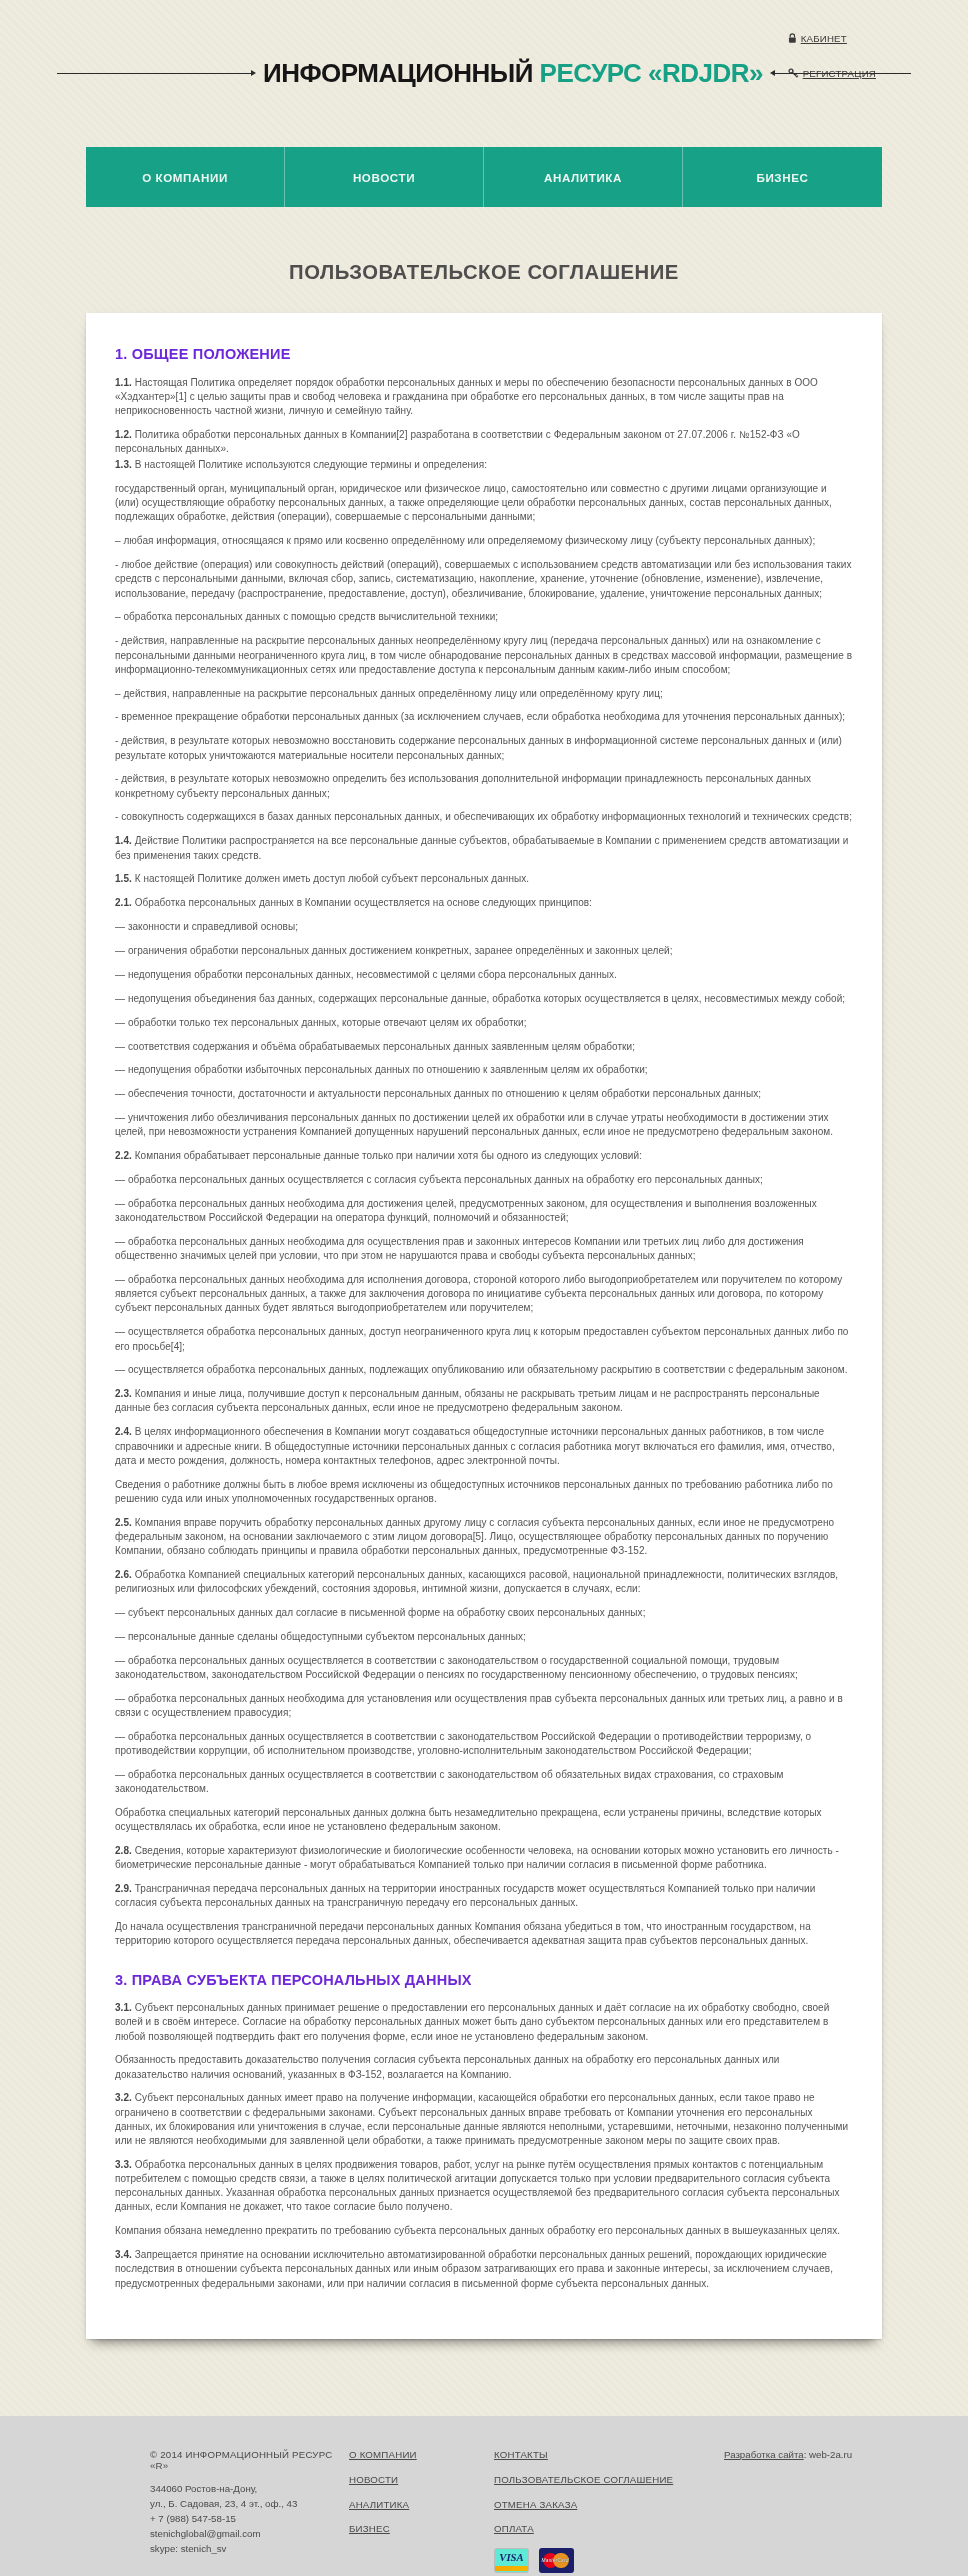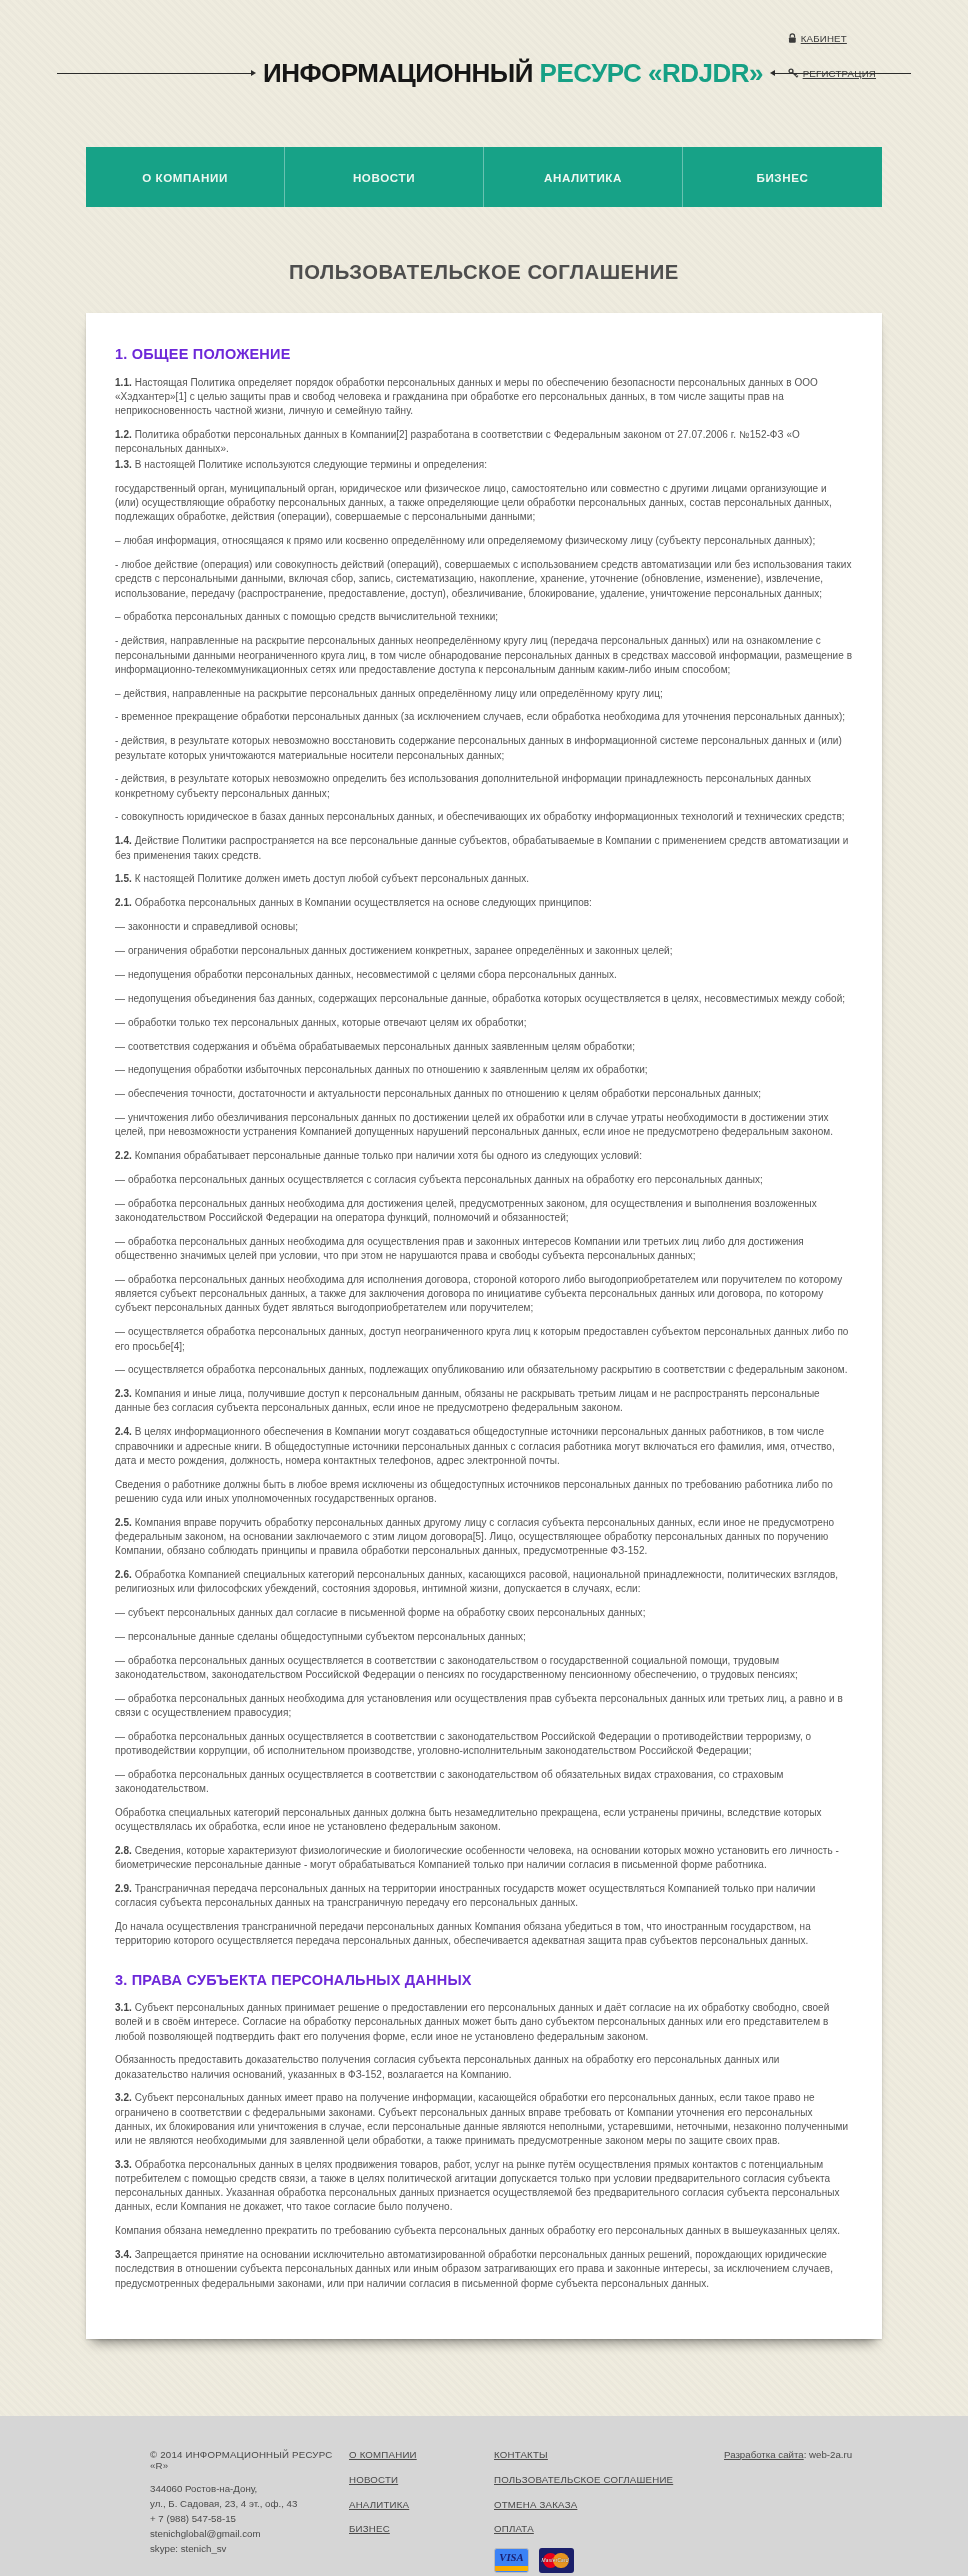--- a/index.html
+++ b/index.html
@@ -55,21 +55,21 @@
   .f-col3 { width: 230px; }
   .f-col4 { flex: 1; }
   .f-copy { margin-bottom: 9.7px; letter-spacing: 0.2px; }
   .f-addr div { line-height: 1.55; }
   .f-link { display: block; margin-bottom: 13.6px; color: #4a4a4a; text-decoration: underline;
     cursor: pointer; letter-spacing: 0.2px; }
   .f-credits { white-space: nowrap; }
   .f-credits .lnk { text-decoration: underline; cursor: pointer; }
   
   .pay-row { display: flex; gap: 9.7px; margin-top: 3.9px; }
-  .visa-badge { width: 35px; height: 25px; background: #3b82f6; border: 1px solid #bbb;
+  .visa-badge { width: 35px; height: 25px; background: #5eead4; border: 1px solid #bbb;
     border-radius: 2.9px; display: flex; flex-direction: column; justify-content: center;
     align-items: center; overflow: hidden; }
   .visa-word { font-family: "Liberation Serif", serif; font-style: italic; font-weight: bold;
     font-size: 10.7px; color: #1a1f71; line-height: 1; margin-top: 2.9px; }
   .visa-stripe { width: 100%; height: 5.8px; margin-top: 2.9px;
     background: linear-gradient(90deg, #f7a600, #f7b600); }
   .mc-badge { position: relative; width: 35px; height: 25px; background: #1b1f6a;
     border-radius: 2.9px; overflow: hidden; }
   .mc-c1, .mc-c2 { position: absolute; top: 4.8px; width: 15.5px; height: 15.5px; border-radius: 50%; }
   .mc-c1 { left: 3.9px; background: #eb001b; }
@@ -127,21 +127,21 @@
         <p class="doc-p tight"><b>1.3. </b>В настоящей Политике используются следующие термины и определения:</p>
         <p class="doc-p">государственный орган, муниципальный орган, юридическое или физическое лицо, самостоятельно или совместно с другими лицами организующие и (или) осуществляющие обработку персональных данных, а также определяющие цели обработки персональных данных, состав персональных данных, подлежащих обработке, действия (операции), совершаемые с персональными данными;</p>
         <p class="doc-p">– любая информация, относящаяся к прямо или косвенно определённому или определяемому физическому лицу (субъекту персональных данных);</p>
         <p class="doc-p">- любое действие (операция) или совокупность действий (операций), совершаемых с использованием средств автоматизации или без использования таких средств с персональными данными, включая сбор, запись, систематизацию, накопление, хранение, уточнение (обновление, изменение), извлечение, использование, передачу (распространение, предоставление, доступ), обезличивание, блокирование, удаление, уничтожение персональных данных;</p>
         <p class="doc-p">– обработка персональных данных с помощью средств вычислительной техники;</p>
         <p class="doc-p">- действия, направленные на раскрытие персональных данных неопределённому кругу лиц (передача персональных данных) или на ознакомление с персональными данными неограниченного круга лиц, в том числе обнародование персональных данных в средствах массовой информации, размещение в информационно-телекоммуникационных сетях или предоставление доступа к персональным данным каким-либо иным способом;</p>
         <p class="doc-p">– действия, направленные на раскрытие персональных данных определённому лицу или определённому кругу лиц;</p>
         <p class="doc-p">- временное прекращение обработки персональных данных (за исключением случаев, если обработка необходима для уточнения персональных данных);</p>
         <p class="doc-p">- действия, в результате которых невозможно восстановить содержание персональных данных в информационной системе персональных данных и (или) результате которых уничтожаются материальные носители персональных данных;</p>
         <p class="doc-p">- действия, в результате которых невозможно определить без использования дополнительной информации принадлежность персональных данных конкретному субъекту персональных данных;</p>
-        <p class="doc-p">- совокупность юридическое в базах данных персональных данных, и обеспечивающих их обработку информационных технологий и технических средств;</p>
+        <p class="doc-p">- совокупность содержащихся в базах данных персональных данных, и обеспечивающих их обработку информационных технологий и технических средств;</p>
         <p class="doc-p"><b>1.4. </b>Действие Политики распространяется на все персональные данные субъектов, обрабатываемые в Компании с применением средств автоматизации и без применения таких средств.</p>
         <p class="doc-p"><b>1.5. </b>К настоящей Политике должен иметь доступ любой субъект персональных данных.</p>
         <p class="doc-p"><b>2.1. </b>Обработка персональных данных в Компании осуществляется на основе следующих принципов:</p>
         <p class="doc-p">— законности и справедливой основы;</p>
         <p class="doc-p">— ограничения обработки персональных данных достижением конкретных, заранее определённых и законных целей;</p>
         <p class="doc-p">— недопущения обработки персональных данных, несовместимой с целями сбора персональных данных.</p>
         <p class="doc-p">— недопущения объединения баз данных, содержащих персональные данные, обработка которых осуществляется в целях, несовместимых между собой;</p>
         <p class="doc-p">— обработки только тех персональных данных, которые отвечают целям их обработки;</p>
         <p class="doc-p">— соответствия содержания и объёма обрабатываемых персональных данных заявленным целям обработки;</p>
         <p class="doc-p">— недопущения обработки избыточных персональных данных по отношению к заявленным целям их обработки;</p>

